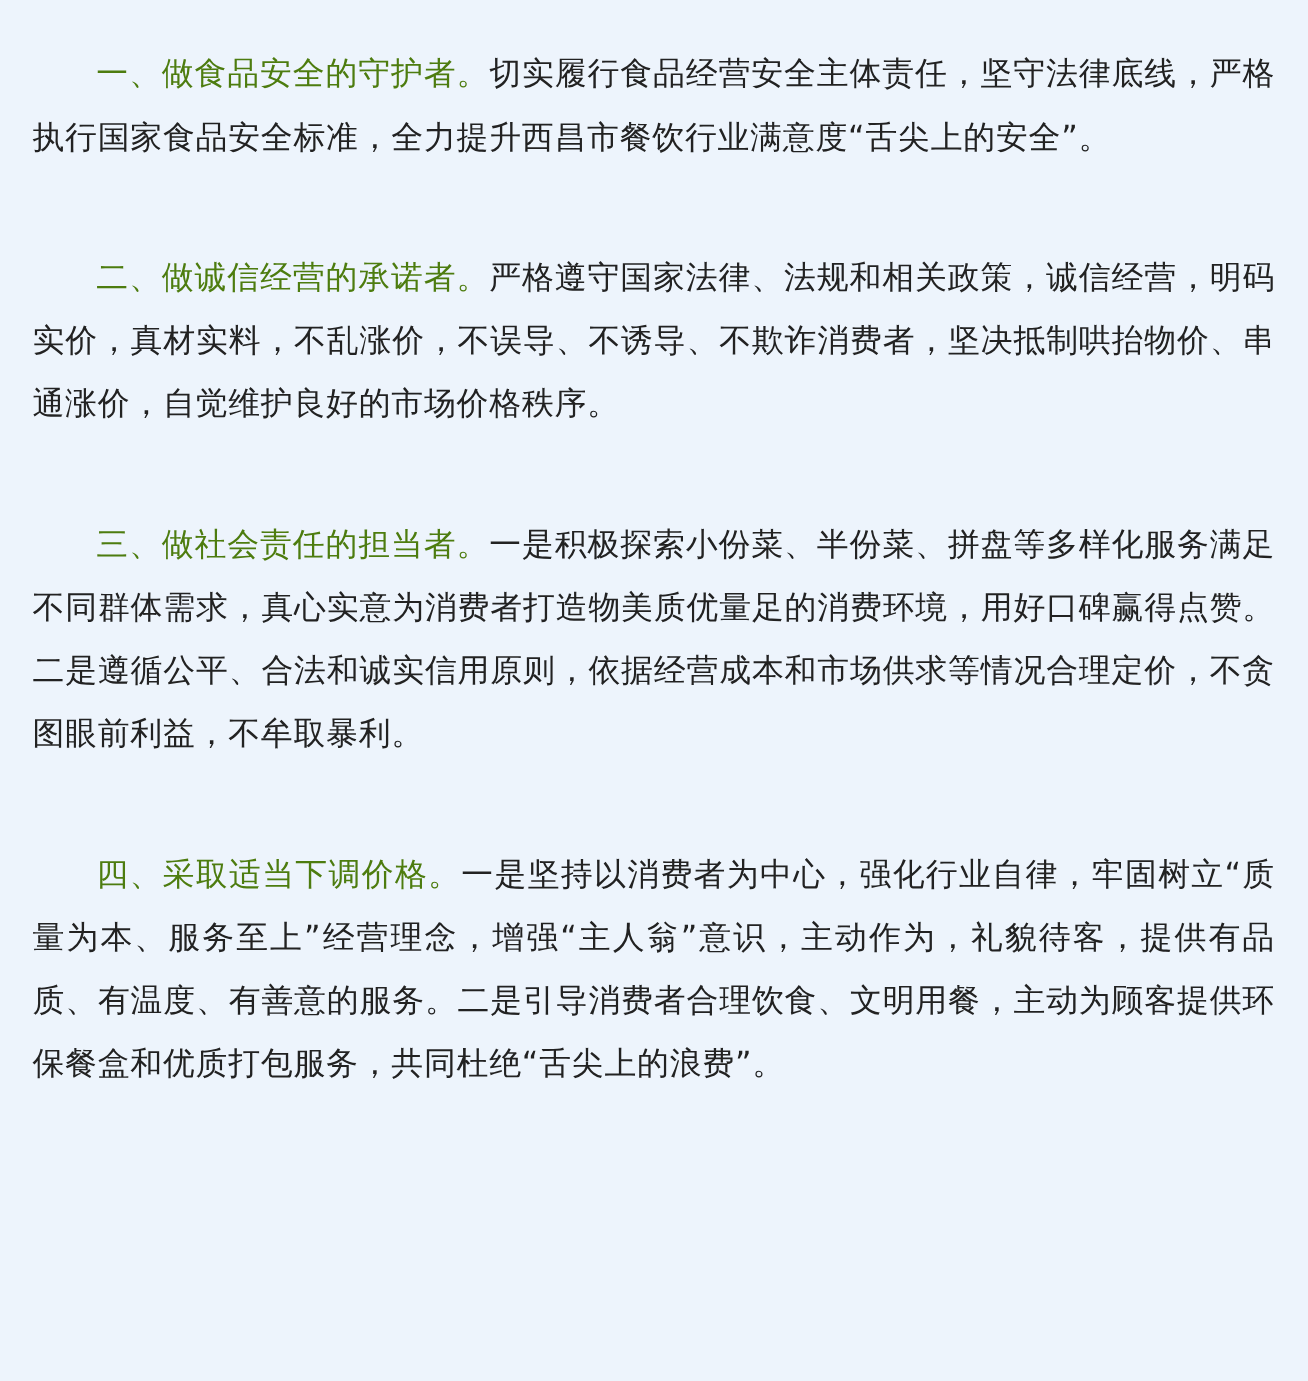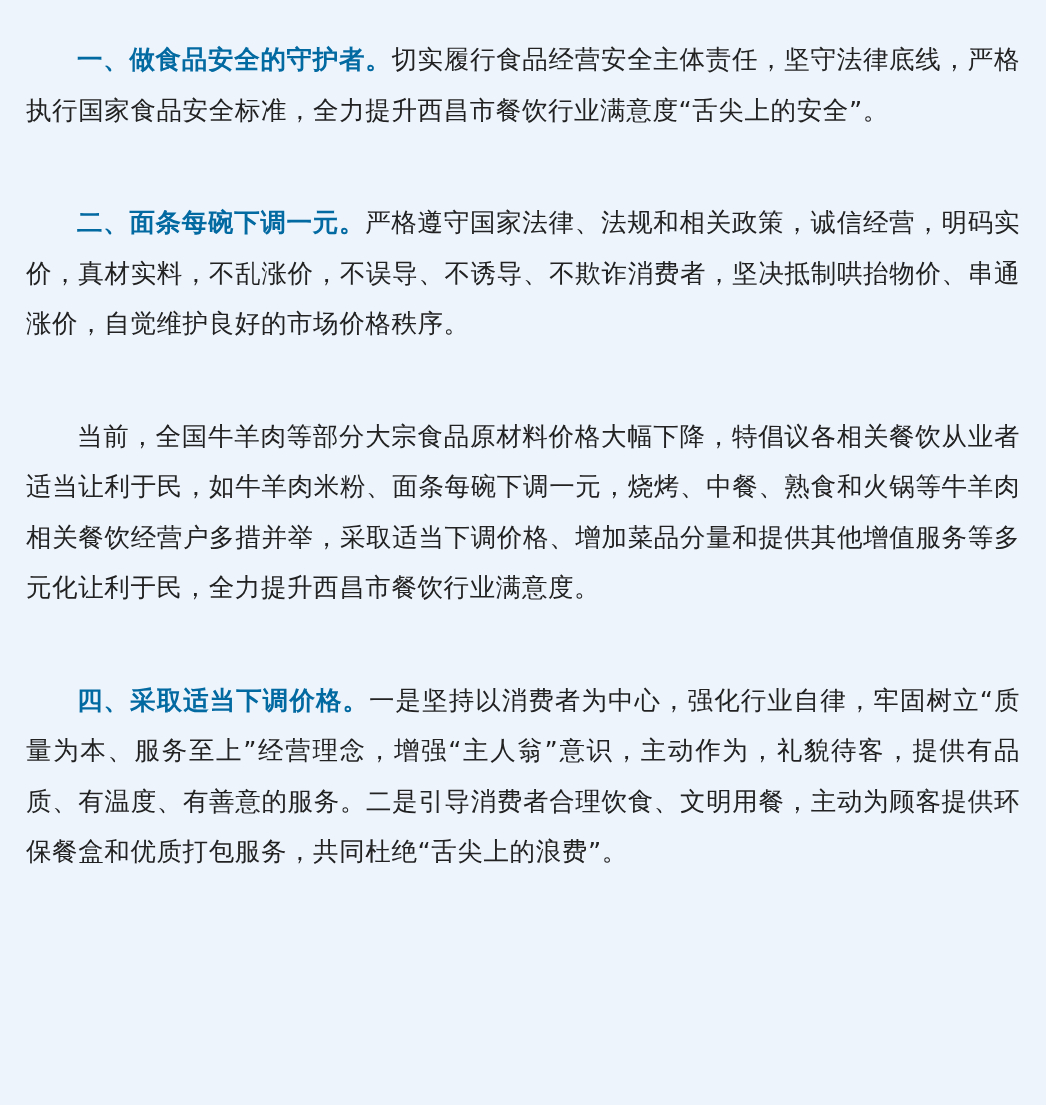--- a/index.html
+++ b/index.html
@@ -22,39 +22,39 @@
     }
     .para {
       margin: 0 0 62px 0;
       font-size: 25.5px;
       line-height: 50.5px;
       text-indent: 2em;
       text-align: justify;
       letter-spacing: 0.6px;
     }
     .para .lead {
-      color: #0369a1;
-      font-weight: bold;
+      color: #4d7c0f;
+      font-weight: normal;
     }
   </style>
 </head>
 <body>
 
 <div class="article">
 
   <p class="para">
     <span class="lead">一、做食品安全的守护者。</span><span>切实履行食品经营安全主体责任，坚守法律底线，严格执行国家食品安全标准，全力提升西昌市餐饮行业满意度“舌尖上的安全”。</span>
   </p>
 
   <p class="para">
-    <span class="lead">二、面条每碗下调一元。</span><span>严格遵守国家法律、法规和相关政策，诚信经营，明码实价，真材实料，不乱涨价，不误导、不诱导、不欺诈消费者，坚决抵制哄抬物价、串通涨价，自觉维护良好的市场价格秩序。</span>
+    <span class="lead">二、做诚信经营的承诺者。</span><span>严格遵守国家法律、法规和相关政策，诚信经营，明码实价，真材实料，不乱涨价，不误导、不诱导、不欺诈消费者，坚决抵制哄抬物价、串通涨价，自觉维护良好的市场价格秩序。</span>
   </p>
 
+  <p class="para">
+    <span class="lead">三、做社会责任的担当者。</span><span>一是积极探索小份菜、半份菜、拼盘等多样化服务满足不同群体需求，真心实意为消费者打造物美质优量足的消费环境，用好口碑赢得点赞。二是遵循公平、合法和诚实信用原则，依据经营成本和市场供求等情况合理定价，不贪图眼前利益，不牟取暴利。</span>
+  </p>
 
-  <p class="para">
-    <span>当前，全国牛羊肉等部分大宗食品原材料价格大幅下降，特倡议各相关餐饮从业者适当让利于民，如牛羊肉米粉、面条每碗下调一元，烧烤、中餐、熟食和火锅等牛羊肉相关餐饮经营户多措并举，采取适当下调价格、增加菜品分量和提供其他增值服务等多元化让利于民，全力提升西昌市餐饮行业满意度。</span>
-  </p>
 
   <p class="para">
     <span class="lead">四、采取适当下调价格。</span><span>一是坚持以消费者为中心，强化行业自律，牢固树立“质量为本、服务至上”经营理念，增强“主人翁”意识，主动作为，礼貌待客，提供有品质、有温度、有善意的服务。二是引导消费者合理饮食、文明用餐，主动为顾客提供环保餐盒和优质打包服务，共同杜绝“舌尖上的浪费”。</span>
   </p>
 
 </div>
 
 </body></html>

